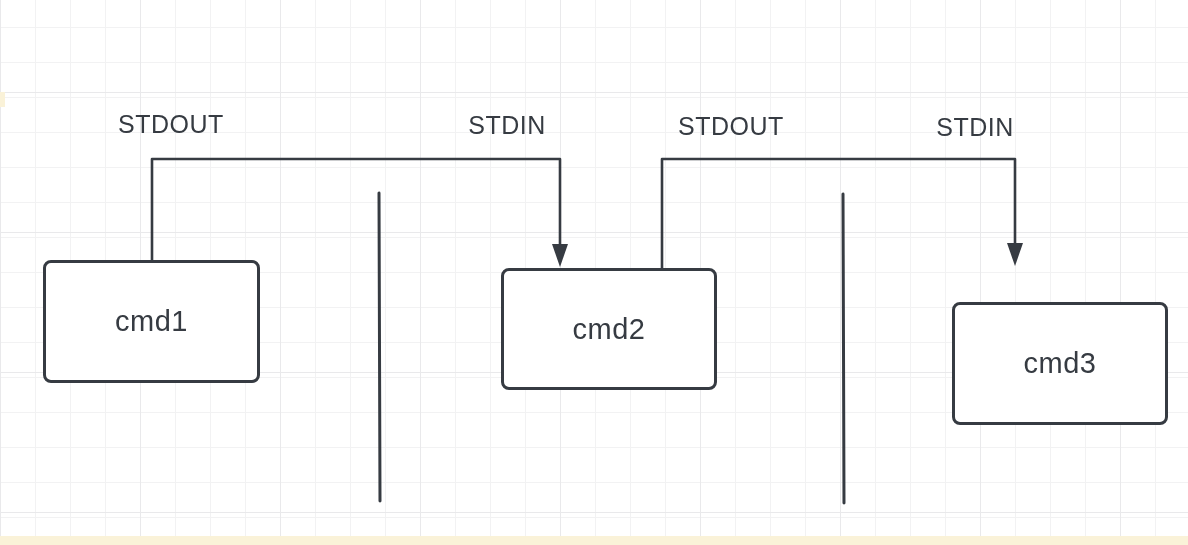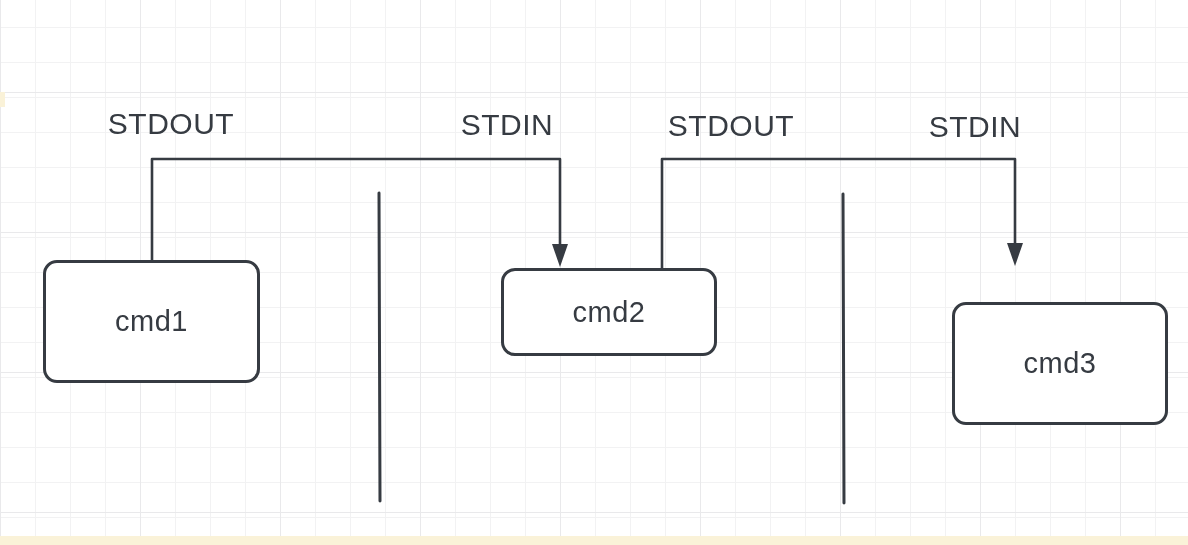--- a/index.html
+++ b/index.html
@@ -23,33 +23,33 @@
       linear-gradient(to right, var(--grid-minor) 1px, transparent 1px),
       linear-gradient(to bottom, var(--grid-minor) 1px, transparent 1px);
     background-size:140px 140px,140px 140px,35px 35px,35px 35px;
     background-position:0 0,0 92px,0 0,0 27px;
   }
   .connector-layer{position:absolute;left:0;top:0;width:1188px;height:545px;}
   .node{
     position:absolute;
     box-sizing:border-box;
     border:3px solid var(--stroke);
-    border-radius:14px;
+    border-radius:8px;
     background:var(--node-fill);
     display:flex;align-items:center;justify-content:center;
     font-size:29px;color:var(--stroke);
     letter-spacing:0.5px;
   }
   #node-cmd1{left:43px;top:260px;width:217px;height:123px;}
-  #node-cmd2{left:501px;top:268px;width:216px;height:88px;text-align:center;}
+  #node-cmd2{left:501px;top:268px;width:216px;height:122px;text-align:center;}
   #node-cmd3{left:952px;top:267px;width:216px;height:123px;margin-top:35px;}
   .edge-label{
     position:absolute;
     transform:translate(-50%,-50%);
-    font-size:30px;color:var(--stroke);
+    font-size:25px;color:var(--stroke);
     letter-spacing:0.5px;
     white-space:nowrap;
   }
   #label-stdout-1{left:171px;top:124px;}
   #label-stdin-1{left:507px;top:125px;}
   #label-stdout-2{left:731px;top:126px;}
   #label-stdin-2{left:975px;top:127px;}
   .strip-bottom{
     position:absolute;left:0;bottom:0;width:1188px;height:9px;
     background:var(--edge-strip);

